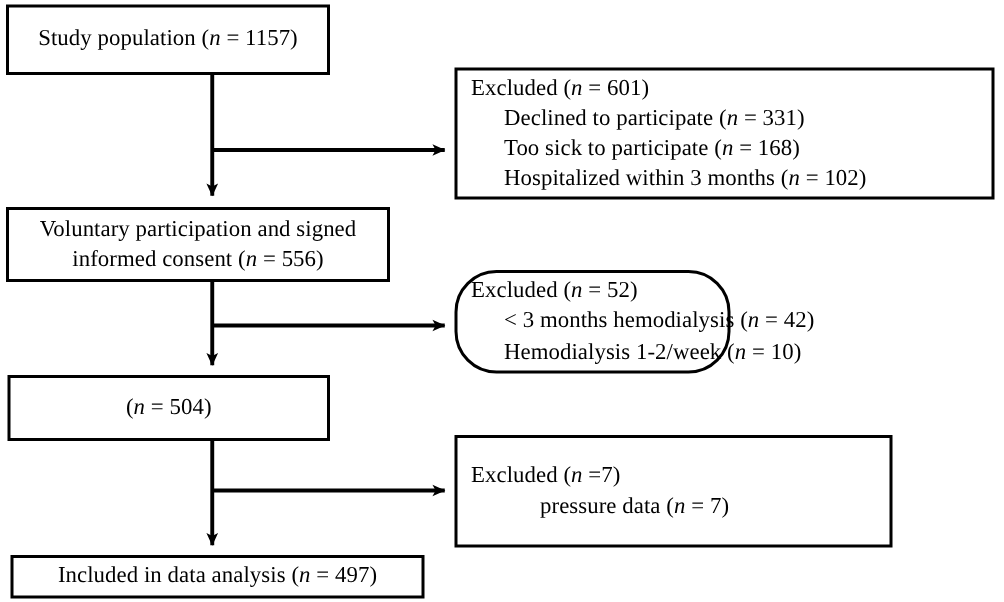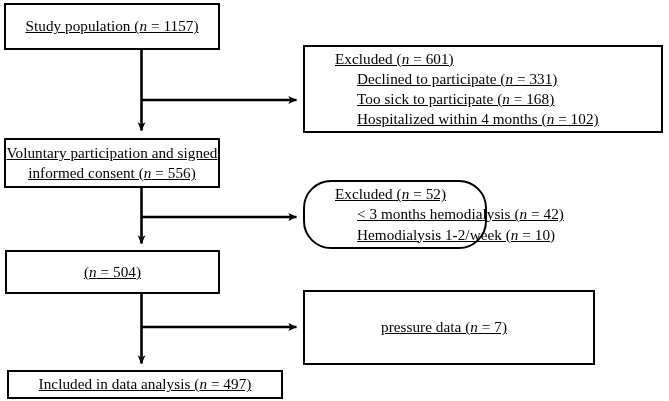--- a/index.html
+++ b/index.html
@@ -17,29 +17,29 @@
     background:#ffffff;
     display:flex;
     flex-direction:column;
     justify-content:center;
     font-size:15.2px;
     line-height:1.32;
     letter-spacing:0.05px;
   }
   .box.center{align-items:center;text-align:center;}
   .box.left{align-items:flex-start;text-align:left;}
-  .box .ln{display:block;white-space:pre;text-decoration:underline;}
-  .box.left .ln{padding-left:9px;margin-left:21px;}
+  .box .ln{display:block;white-space:pre;}
+  .box.left .ln{padding-left:9px;}
   .box.left .ln.ind{padding-left:31px;}
   .box.left .ln.ind2{padding-left:55px;}
   .ital{font-style:italic;}
 
   
   #box-study      {left:4px;   top:3px;   width:216px; height:47px;}
-  #box-consent    {left:4px;   top:138px; width:216px; height:50px;}
+  #box-consent    {left:4px;   top:138px; width:256px; height:50px;}
   #box-complete   {left:5px;   top:250px; width:215px; height:44px;}
   #box-included   {left:7px;   top:370px; width:276px; height:29px;}
 
   
   #box-excluded-1 {left:303px; top:45px;  width:360px; height:88px;}
   #box-excluded-2 {left:303px; top:180px; width:184px; height:69px;border-radius:28px;}
   #box-excluded-3 {left:303px; top:290px; width:292px; height:75px;}
 
   #box-included{font-size:15.2px;}
 </style>
@@ -79,37 +79,38 @@
 </svg>
 
 <div class="box center" id="box-study">
   <span class="ln"><span>Study population (</span><span class="ital">n</span><span> = 1157)</span></span>
 </div>
 
 <div class="box left" id="box-excluded-1">
   <span class="ln"><span>Excluded (</span><span class="ital">n</span><span> = 601)</span></span>
   <span class="ln ind"><span>Declined to participate (</span><span class="ital">n</span><span> = 331)</span></span>
   <span class="ln ind"><span>Too sick to participate (</span><span class="ital">n</span><span> = 168)</span></span>
-  <span class="ln ind"><span>Hospitalized within 4 months (</span><span class="ital">n</span><span> = 102)</span></span>
+  <span class="ln ind"><span>Hospitalized within 3 months (</span><span class="ital">n</span><span> = 102)</span></span>
 </div>
 
 <div class="box center" id="box-consent">
   <span class="ln">Voluntary participation and signed</span>
   <span class="ln"><span>informed consent (</span><span class="ital">n</span><span> = 556)</span></span>
 </div>
 
 <div class="box left" id="box-excluded-2">
   <span class="ln"><span>Excluded (</span><span class="ital">n</span><span> = 52)</span></span>
   <span class="ln ind"><span>&lt; 3 months hemodialysis (</span><span class="ital">n</span><span> = 42)</span></span>
   <span class="ln ind"><span>Hemodialysis 1-2/week (</span><span class="ital">n</span><span> = 10)</span></span>
 </div>
 
 <div class="box center" id="box-complete">
   <span class="ln"><span>(</span><span class="ital">n</span><span> = 504)</span></span>
 </div>
 
 <div class="box left" id="box-excluded-3">
+  <span class="ln"><span>Excluded (</span><span class="ital">n</span><span> =7)</span></span>
   <span class="ln ind2"><span>pressure data (</span><span class="ital">n</span><span> = 7)</span></span>
 </div>
 
 <div class="box center" id="box-included">
   <span class="ln"><span>Included in data analysis (</span><span class="ital">n</span><span> = 497)</span></span>
 </div>
 
 </body></html>

